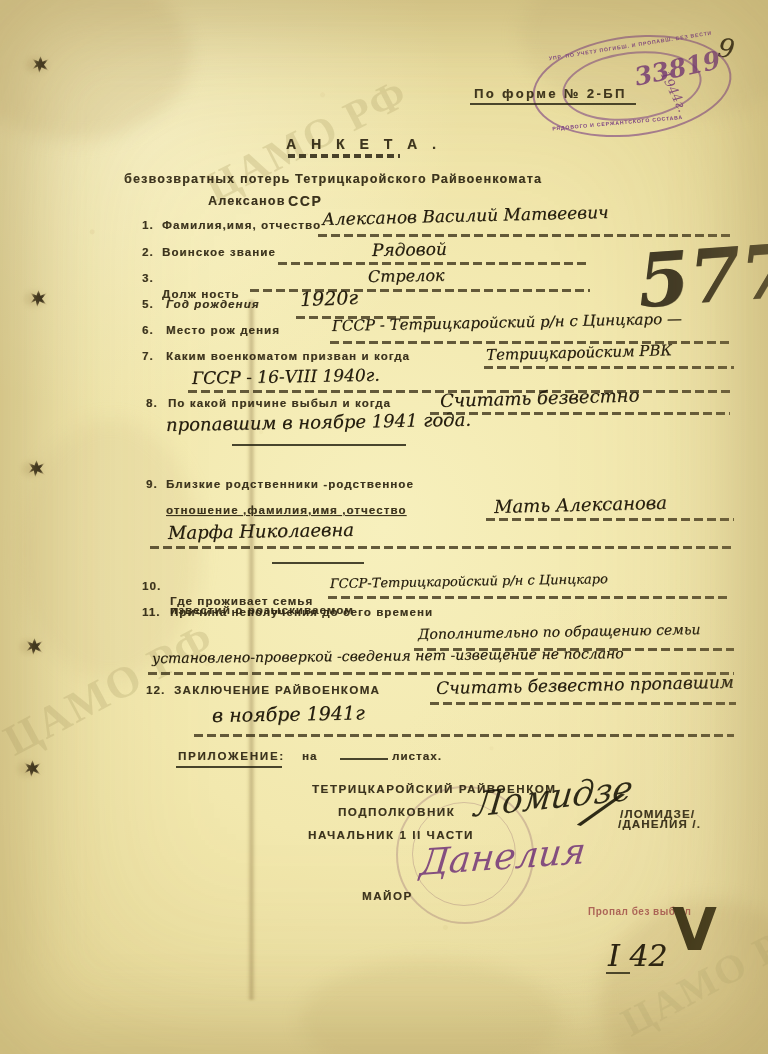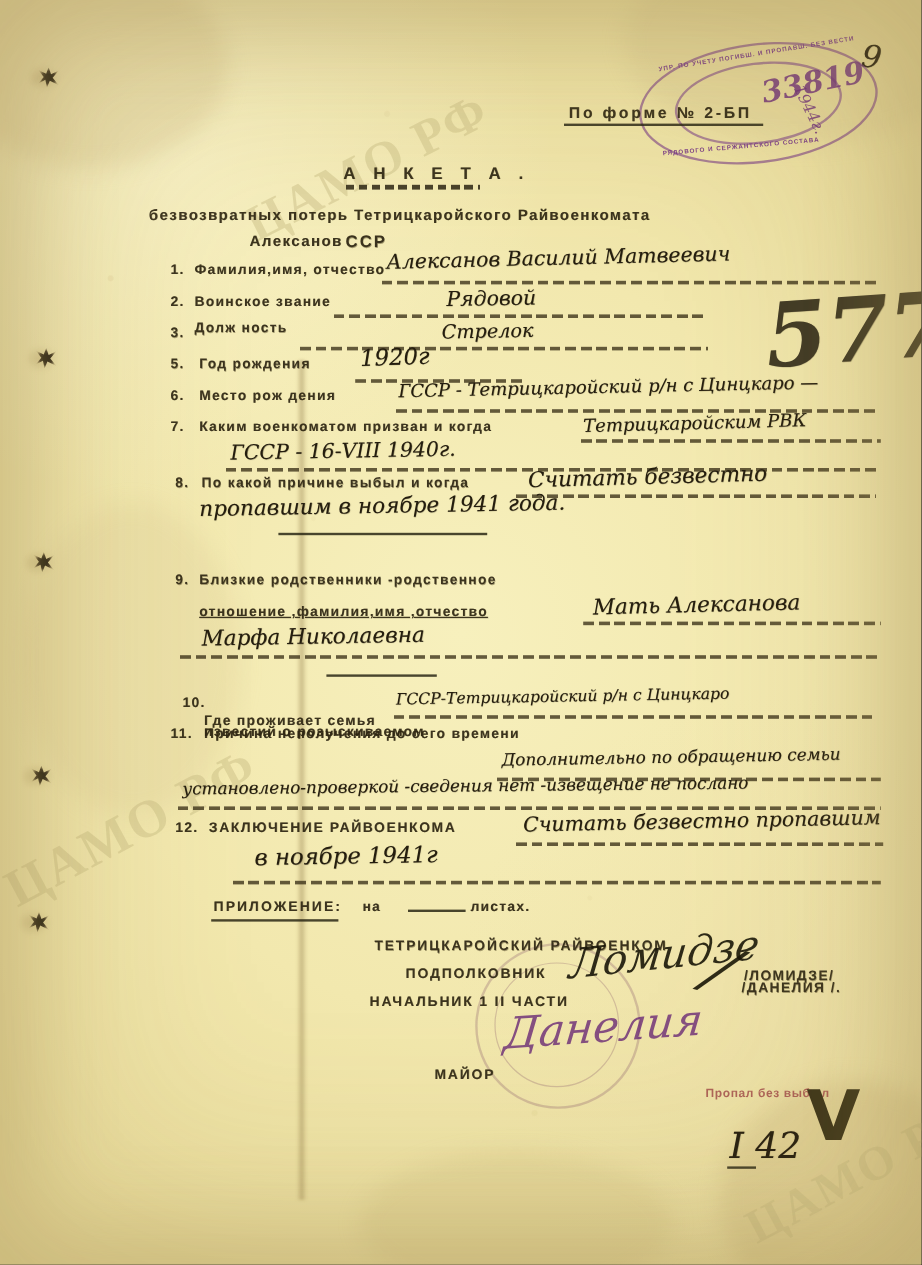--- a/index.html
+++ b/index.html
@@ -231,26 +231,26 @@
   <div class="typed" style="left:162px;top:219px;">Фамилия,имя, отчество</div>
   <div class="fillline" style="left:318px;top:234px;width:412px;"></div>
   <div class="hand" style="left:322px;top:209px;font-size:17px;transform:rotate(-1.4deg);">Алексанов Василий Матвеевич</div>
 
   <div class="typed" style="left:142px;top:246px;">2.</div>
   <div class="typed" style="left:162px;top:246px;">Воинское   звание</div>
   <div class="fillline" style="left:278px;top:262px;width:312px;"></div>
   <div class="hand" style="left:372px;top:240px;font-size:17px;transform:rotate(-1deg);">Рядовой</div>
 
   <div class="typed" style="left:142px;top:272px;">3.</div>
-  <div class="typed" style="left:162px;top:268px;">Долж ность</div>
+  <div class="typed" style="left:162px;top:288px;">Долж ность</div>
   <div class="fillline" style="left:250px;top:289px;width:340px;"></div>
   <div class="hand" style="left:368px;top:267px;font-size:16px;transform:rotate(-1deg);">Стрелок</div>
 
   <div class="typed" style="left:142px;top:298px;">5.</div>
-  <div class="typed" style="left:166px;top:298px;">Год рождения</div>
+  <div class="typed" style="left:166px;top:298px;font-style:italic;">Год рождения</div>
   <div class="fillline" style="left:296px;top:316px;width:140px;"></div>
   <div class="hand" style="left:300px;top:288px;font-size:19px;transform:rotate(-2deg);">1920г</div>
 
   <div class="typed" style="left:142px;top:324px;">6.</div>
   <div class="typed" style="left:166px;top:324px;">Место  рож дения</div>
   <div class="fillline" style="left:330px;top:341px;width:400px;"></div>
   <div class="hand" style="left:332px;top:317px;font-size:15px;transform:rotate(-1.2deg);">ГССР - Тетрицкаройский р/н с Цинцкаро —</div>
 
   <div class="typed" style="left:142px;top:350px;">7.</div>
   <div class="typed" style="left:166px;top:350px;">Каким  военкоматом  призван  и  когда</div>
@@ -268,21 +268,21 @@
 
   <div class="typed" style="left:146px;top:478px;">9.</div>
   <div class="typed" style="left:166px;top:478px;text-align:right;">Близкие  родственники -родственное</div>
   <div class="typed" style="left:166px;top:504px;text-decoration:underline;">отношение ,фамилия,имя ,отчество</div>
   <div class="hand" style="left:494px;top:496px;font-size:18px;transform:rotate(-1.4deg);">Мать Алексанова</div>
   <div class="fillline" style="left:486px;top:518px;width:248px;"></div>
   <div class="hand" style="left:168px;top:522px;font-size:18px;transform:rotate(-1deg);">Марфа Николаевна</div>
   <div class="fillline" style="left:150px;top:546px;width:584px;"></div>
   <div class="underline-solid" style="left:272px;top:562px;width:92px;"></div>
 
-  <div class="typed" style="left:152px;top:580px;">10.</div>
+  <div class="typed" style="left:142px;top:580px;">10.</div>
   <div class="typed" style="left:170px;top:595px;">Где проживает  семья</div>
   <div class="fillline" style="left:328px;top:596px;width:402px;"></div>
   <div class="hand" style="left:330px;top:576px;font-size:13px;transform:rotate(-1deg);">ГССР-Тетрицкаройский р/н с Цинцкаро</div>
 
   <div class="typed" style="left:142px;top:606px;">11.</div>
   <div class="typed" style="left:170px;top:606px;">Причина  неполучения  до  сего  времени</div>
   <div class="typed" style="left:170px;top:604px;">известий  о розыскиваемом</div>
   <div class="hand" style="left:418px;top:626px;font-size:14px;transform:rotate(-1deg);">Дополнительно по обращению семьи</div>
   <div class="fillline" style="left:414px;top:648px;width:320px;"></div>
   <div class="hand" style="left:152px;top:650px;font-size:14px;transform:rotate(-.6deg);">установлено-проверкой -сведения нет -извещение не послано</div>

